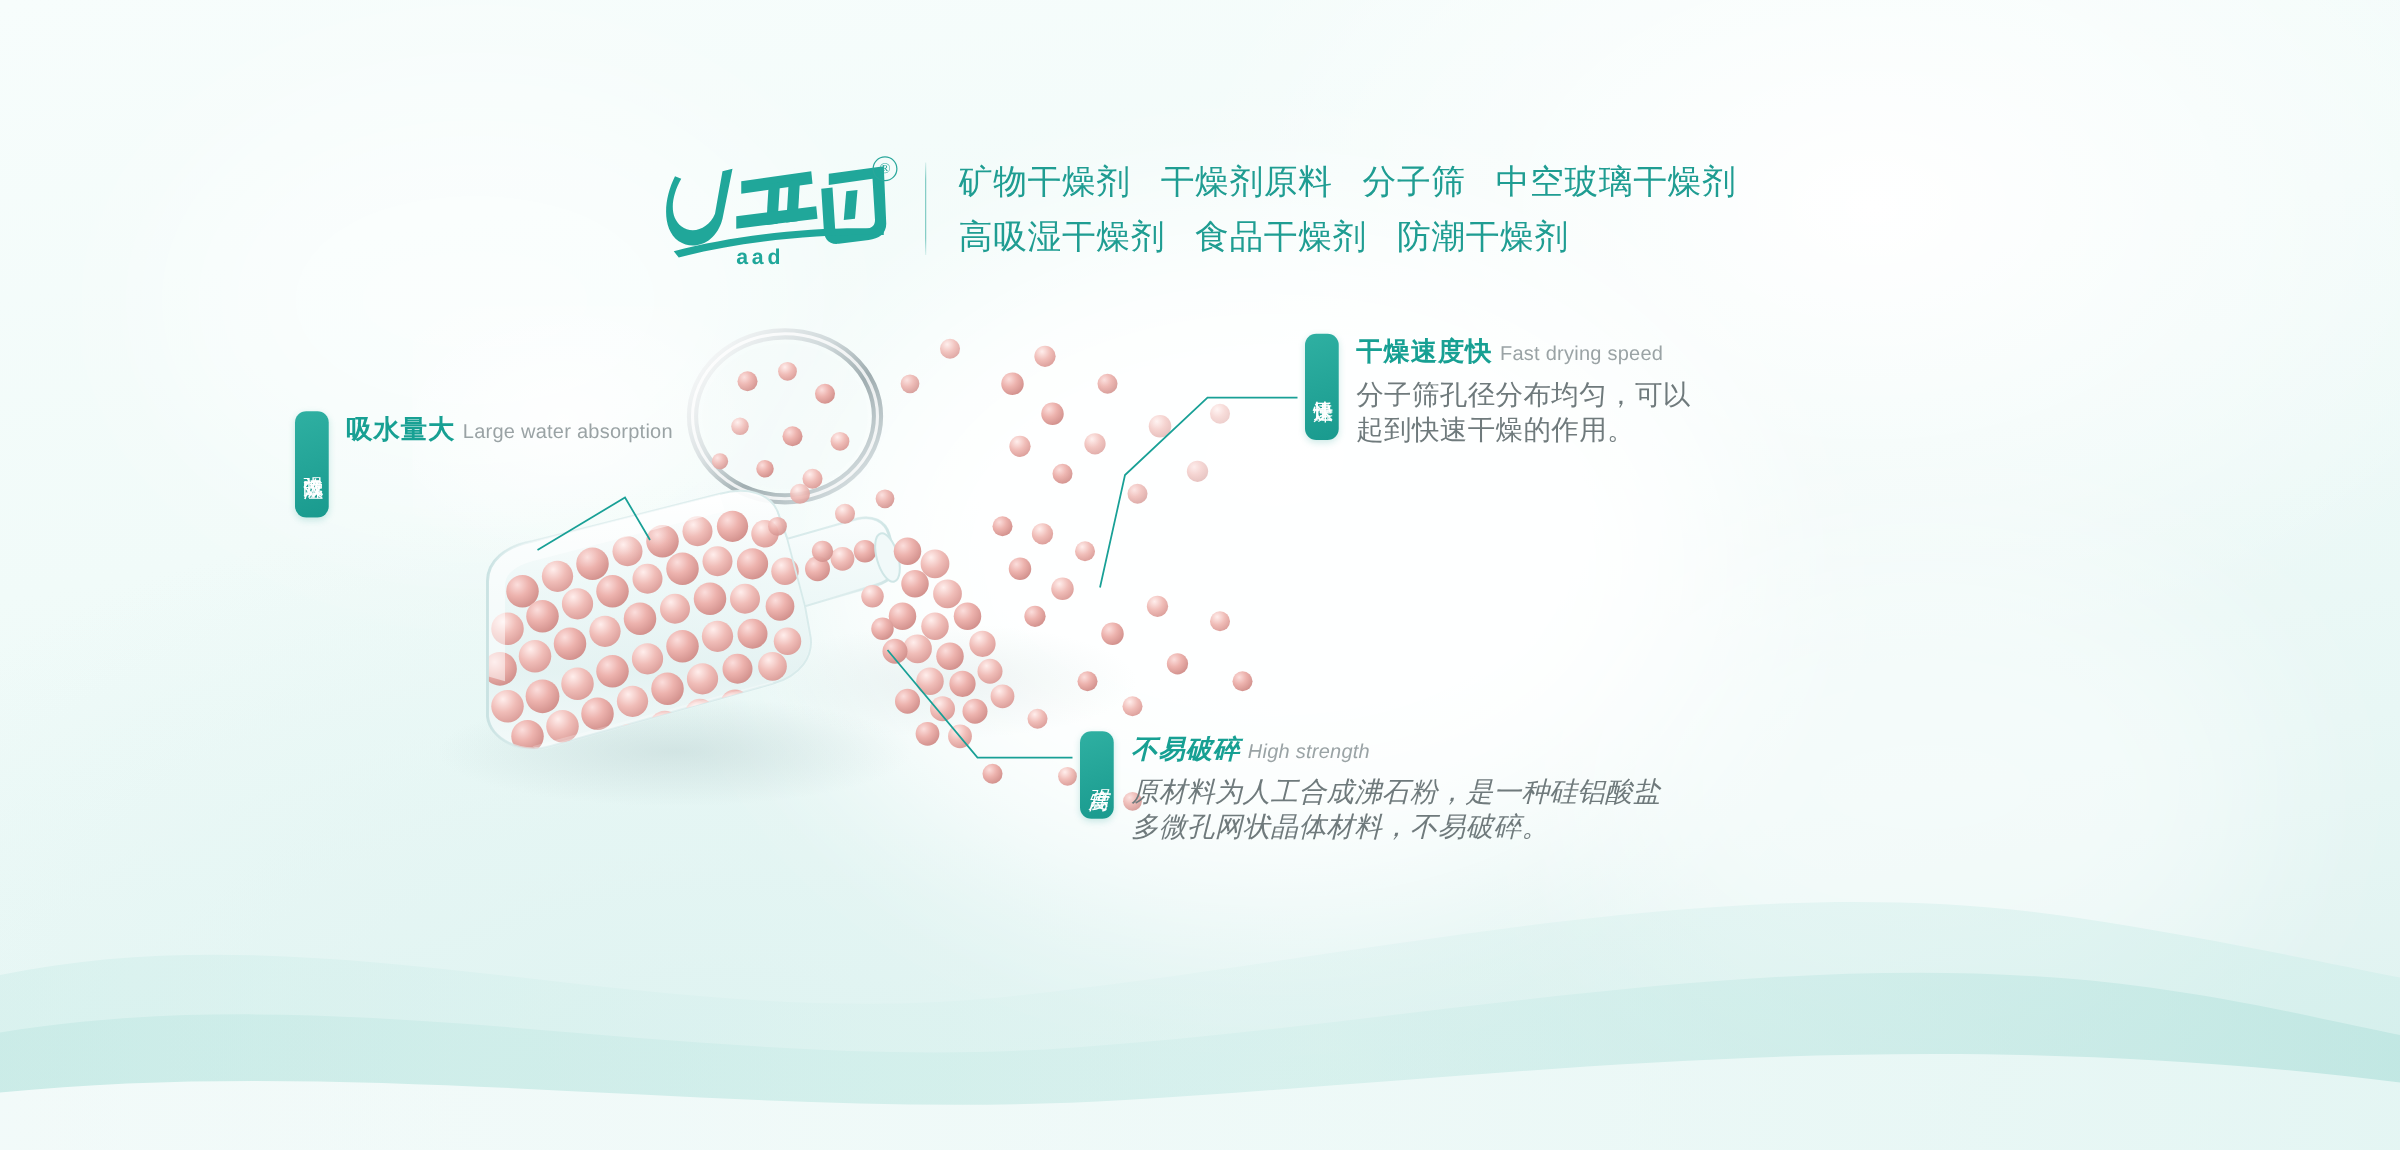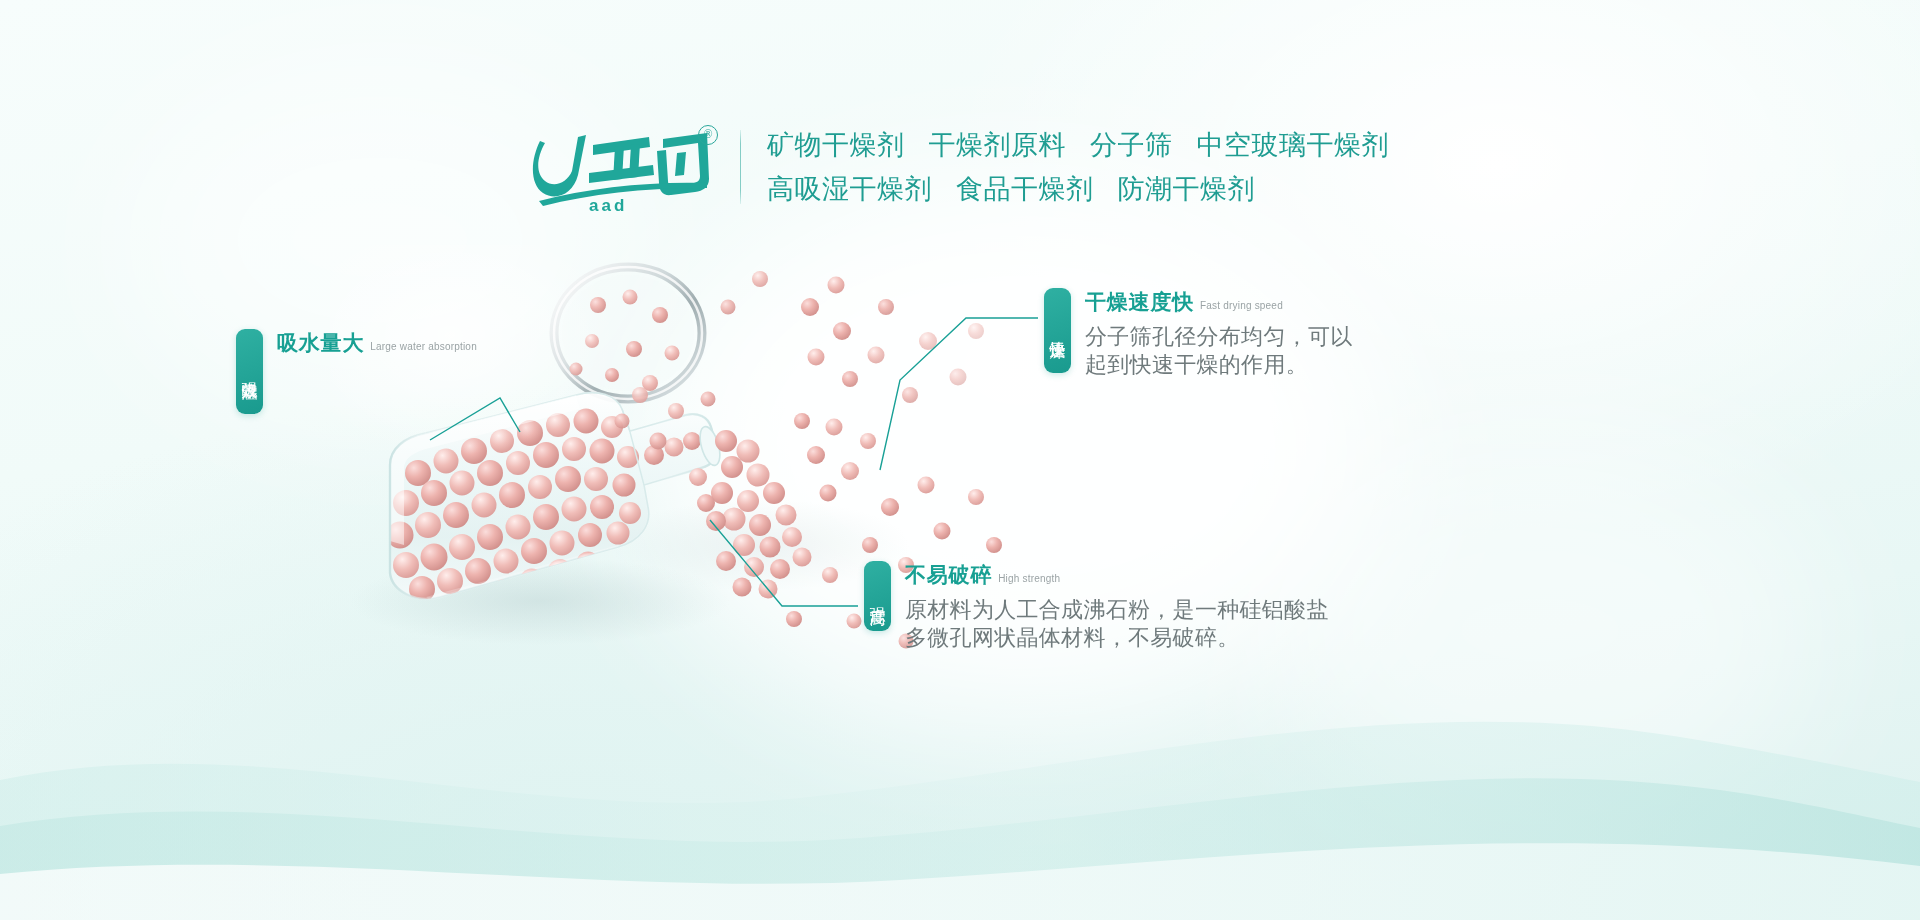--- a/index.html
+++ b/index.html
@@ -74,32 +74,32 @@
     letter-spacing:1px;
     writing-mode:vertical-rl; text-orientation:upright;
     display:flex; align-items:center; justify-content:center;
     box-shadow:0 2px 6px rgba(25,154,142,.22);
   }
   .co-body { padding-left:14px; }
   .co-head { display:flex; align-items:baseline; white-space:nowrap; }
   .co-title {
     color:#17a093; font-size:21px; font-weight:bold; letter-spacing:.8px;
   }
-  .co-sub { color:#9aa3a5; font-size:10px; margin-left:6px; letter-spacing:.2px; }
+  .co-sub { color:#9aa3a5; font-size:16px; margin-left:6px; letter-spacing:.2px; }
   .co-text {
     color:#6f7a7c; font-size:22px; line-height:28px;
     letter-spacing:.3px; margin-top:7px; white-space:pre-line;
   }
 
   
   #callout-absorption { left:236px; top:329px; }
   #callout-absorption .badge { height:85px; }
-  #callout-speed      { left:1044px; top:288px; }
+  #callout-speed      { left:1044px; top:267px; }
   #callout-speed .badge { height:85px; }
-  #callout-strength   { left:864px; top:561px; }
+  #callout-strength   { left:864px; top:585px;font-style:italic; }
   #callout-strength .badge { height:70px; }
   #callout-speed .co-text, #callout-strength .co-text { }
 </style>
 </head>
 <body>
 
 <div id="stage">
 
   <div class="bg-glow glow-a"></div>
   <div class="bg-glow glow-b"></div>

